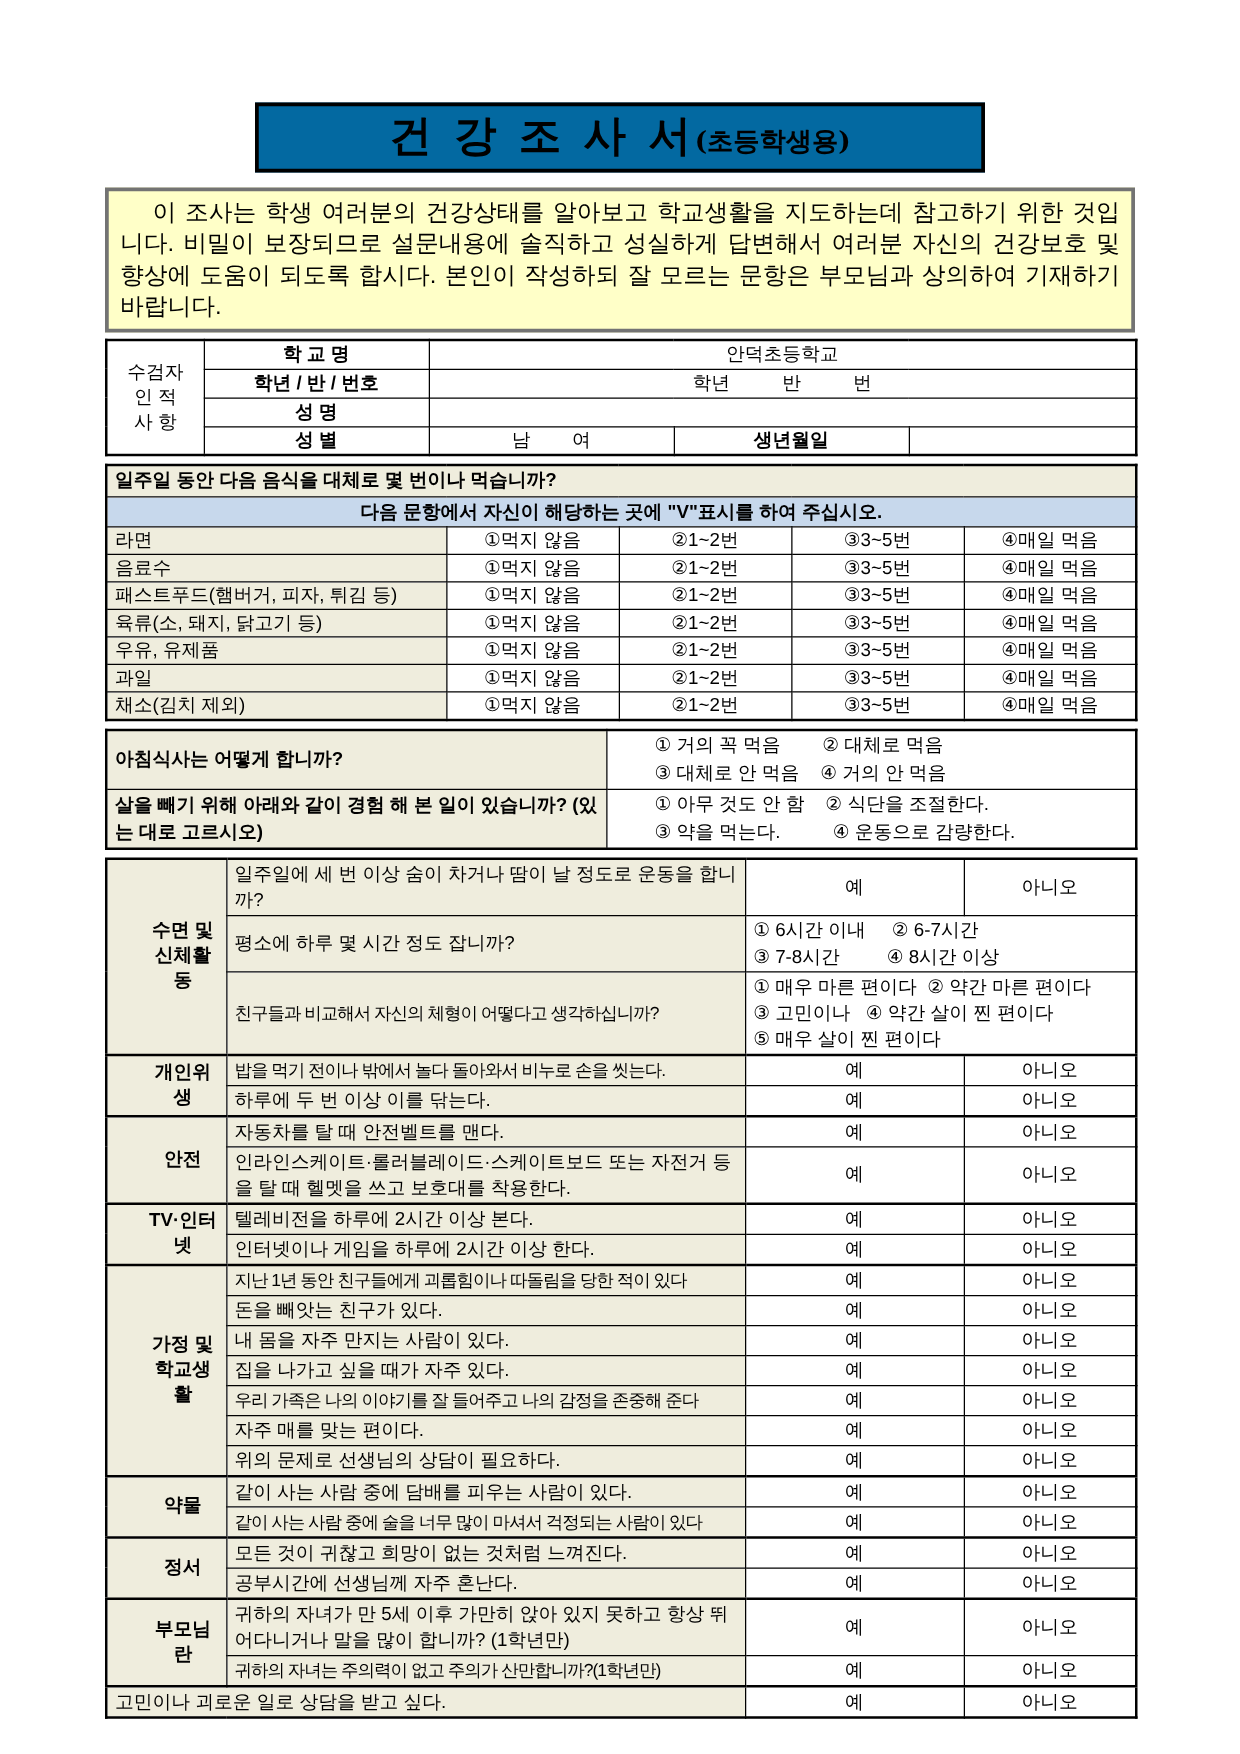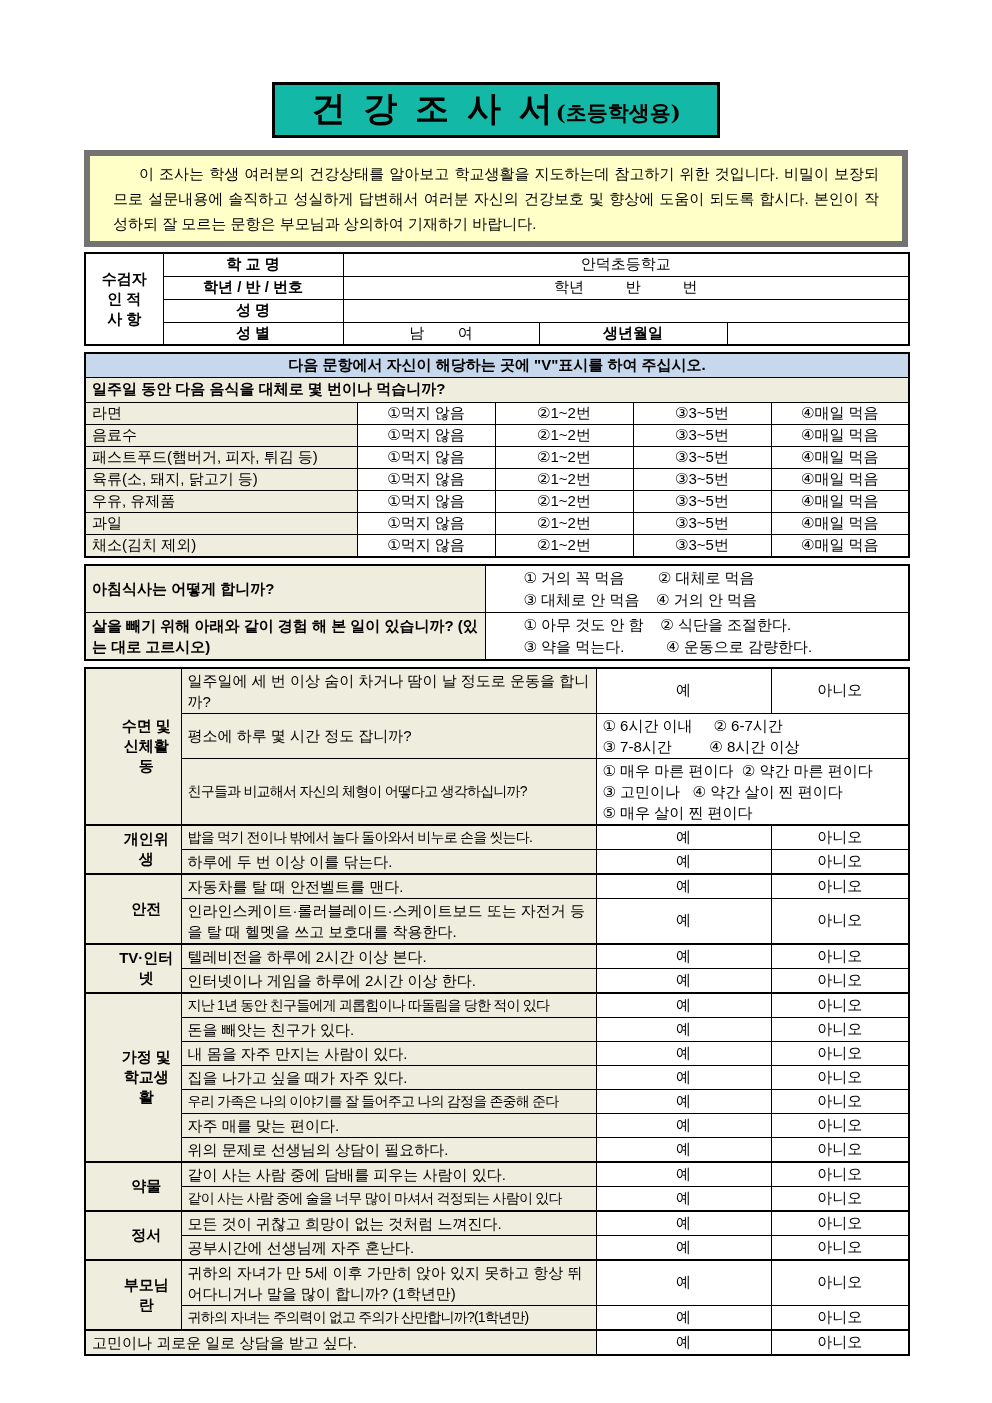--- a/index.html
+++ b/index.html
@@ -4,46 +4,46 @@
 <style>
   * { box-sizing: border-box; }
   html, body { margin: 0; padding: 0; background: #ffffff; }
   .page {
     width: 992px; height: 1403px; margin: 0 auto; background: #ffffff;
     font-family: "Liberation Sans", "DejaVu Sans", sans-serif; color: #000;
     padding: 82px 84px 0 84px; overflow: hidden;
   }
   
   .title-box {
-    width: 448px; margin: 0 auto 12px auto; background: #14b8a6;
+    width: 584px; margin: 0 auto 12px auto; background: #0369a1;
     border: 3px solid #000; text-align: center; padding: 1px 0 3px 0;
   }
   .title-main {
     font-family: "DejaVu Serif", "Liberation Serif", serif;
     font-size: 34px; font-weight: 700; letter-spacing: 3px;
   }
   .title-sub {
     font-family: "DejaVu Serif", "Liberation Serif", serif;
     font-size: 21px; font-weight: 700;
   }
   
   .intro-box {
-    background: #ffffc8; border: 6px solid #737373; padding: 5px 23px;
-    font-size: 15px; line-height: 25px; text-align: justify; text-indent: 26px;
+    background: #ffffc8; border: 3px solid #737373; padding: 5px 9px;
+    font-size: 19px; line-height: 25px; text-align: justify; text-indent: 26px;
     margin-bottom: 5px;
   }
   
   table.tbl { width: 100%; border-collapse: collapse; table-layout: fixed;
     border: 2px solid #000; margin-bottom: 6px; font-size: 15px; }
   table.tbl td { border: 1px solid #000; padding: 1px 6px; height: 23px;
     vertical-align: middle; overflow: hidden; }
   .pre { white-space: pre; }
   
   .personal td { height: 27px; text-align: center; }
-  .personal .cat { font-weight: 700; line-height: 20px; margin-left: 46px; }
+  .personal .cat { font-weight: 400; line-height: 20px; margin-left: 46px; }
   .personal .lbl { font-weight: 700; }
   
   .food .blue { background: #c7d8ec; font-weight: 700; text-align: center; height: 24px; }
   .food .head { background: #efeddd; font-weight: 700; text-align: left; height: 25px; }
   .food .item { background: #efeddd; text-align: left; height: 22px; }
   .food .opt  { text-align: center; height: 22px; }
   
   .general { margin-bottom: 2px; }
   .general td { height: 46px; }
   .general .gq { background: #efeddd; font-weight: 700; text-align: left; line-height: 21px; margin-left: 20px; }
@@ -107,24 +107,24 @@
   <table class="tbl food">
     <colgroup>
       <col style="width:272px">
         <col style="width:138px">
         <col style="width:138px">
         <col style="width:138px">
         <col style="width:138px">
     </colgroup>
     <tbody>
         <tr>
+          <td class="head" colspan="5">일주일 동안 다음 음식을 대체로 몇 번이나 먹습니까?</td>
+        </tr>
+        <tr>
           <td class="blue" colspan="5">다음 문항에서 자신이 해당하는 곳에 "V"표시를 하여 주십시오.</td>
-        </tr>
-        <tr>
-          <td class="head" colspan="5">일주일 동안 다음 음식을 대체로 몇 번이나 먹습니까?</td>
         </tr>
         <tr>
           <td class="item">라면</td>
           <td class="opt">①먹지 않음</td>
           <td class="opt">②1~2번</td>
           <td class="opt">③3~5번</td>
           <td class="opt">④매일 먹음</td>
         </tr>
         <tr>
           <td class="item">음료수</td>

